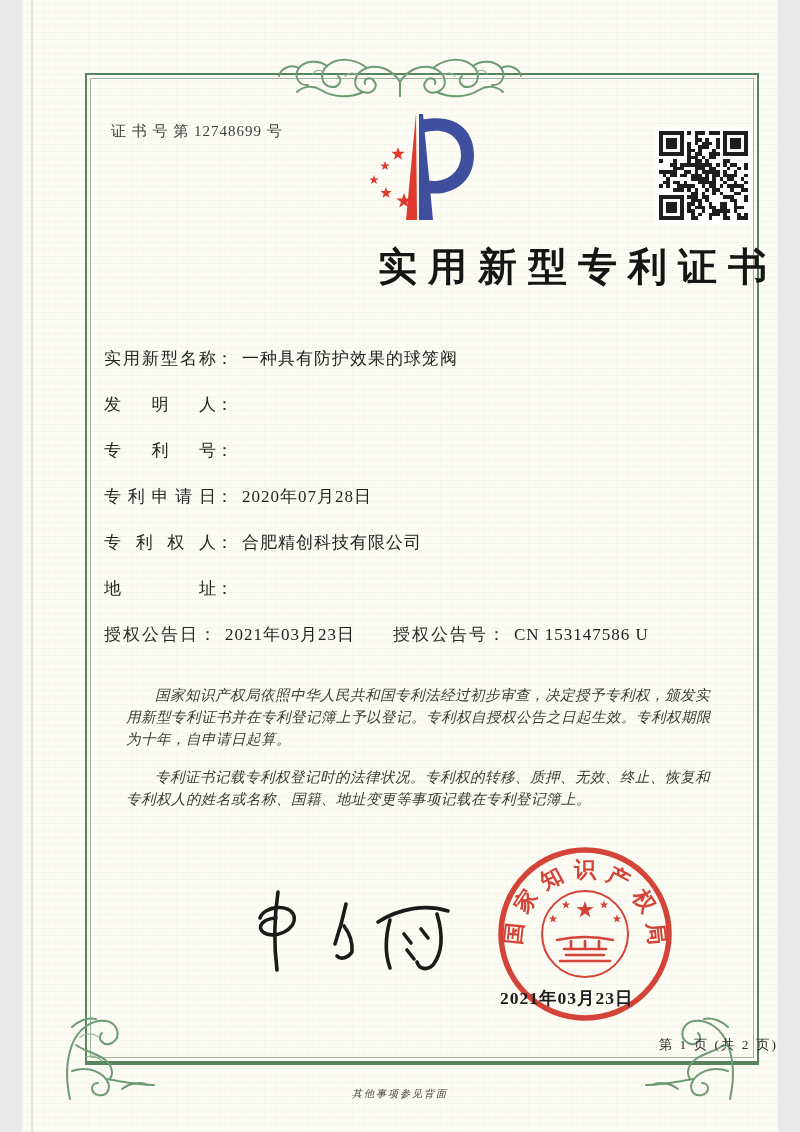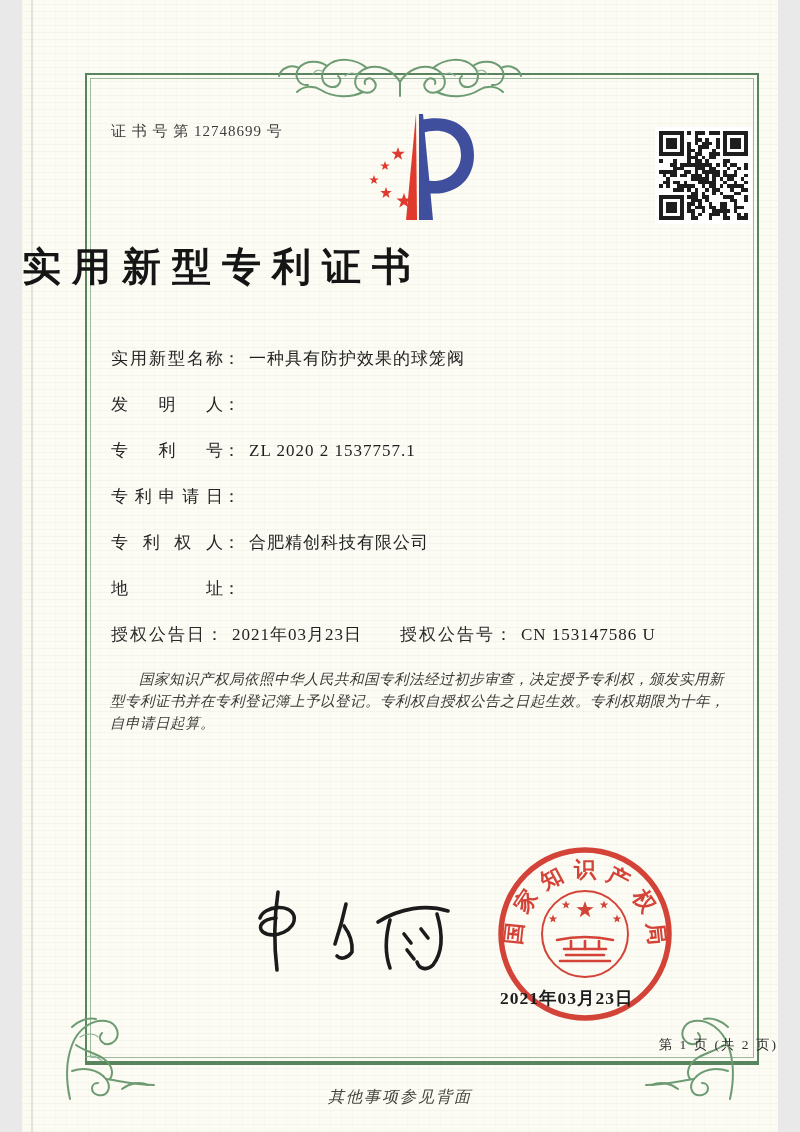--- a/index.html
+++ b/index.html
@@ -26,54 +26,54 @@
   .ornament-top{position:absolute; left:50%; top:52px; transform:translateX(-50%);}
   .flourish{position:absolute; bottom:26px;}
   .flourish.left{left:40px;}
   .flourish.right{right:40px; transform:scaleX(-1);}
   
   .cert-no{position:absolute; left:89px; top:122px; font-size:15px; color:#3c3c3c; letter-spacing:1px;}
   .logo{position:absolute; left:338px; top:108px;}
   .qr{position:absolute; left:633px; top:127px; width:97px; height:97px; background:#fff; padding:4px; box-sizing:border-box;}
   .qr svg{display:block; width:100%; height:100%; shape-rendering:crispEdges;}
   .title{
-    position:absolute; left:0; right:0; top:240px; text-align:left;
+    position:absolute; left:0; right:0; top:240px; text-align:right;
     font-size:39px; font-weight:700; letter-spacing:11px; color:#151515;
   }
   
-  .fields{position:absolute; left:89px; top:346px; width:624px; font-size:17px;}
+  .fields{position:absolute; left:82px; top:346px; width:624px; font-size:17px;}
   .row{display:flex; align-items:flex-start; margin-bottom:20px; line-height:26px;}
   .lbl{width:112px; text-align:justify; text-align-last:justify; flex:none; color:#252525;}
   .colon{flex:none; margin-right:9px;}
   .val{flex:1; letter-spacing:1px; color:#1f1f1f;}
   .grant{display:flex; margin-top:1px; line-height:26px;}
   .grant .cell2{margin-left:38px; display:flex;text-align:center;}
   .grant .lbl2{letter-spacing:2px;}
   
   .paras{
     position:absolute; left:88px; top:668px; width:628px;
     font-family:"DejaVu Serif", serif; font-style:italic;
     font-size:14.5px; line-height:22px; color:#3a3a36; letter-spacing:.5px;
   }
-  .paras p{margin:0; text-indent:2em;font-style:italic;}
+  .paras p{margin:16px; text-indent:2em;font-style:italic;}
   
   .signer{position:absolute; left:95px; top:908px; font-size:16.5px; letter-spacing:6px; color:#222;}
   .signer div{margin-bottom:17px;}
   .signature{position:absolute; left:218px; top:878px;}
   .seal{position:absolute; left:472px; top:843px; opacity:.95;}
   .seal-ch{font-size:22px; font-weight:700; fill:#d23a2e; text-anchor:middle; font-family:"Liberation Serif",serif;}
   .seal-date{
     position:absolute; left:478px; top:986px; font-size:17.5px; font-weight:700;
     letter-spacing:1px; color:#1c1c1c;
   }
   
   .page-no{position:absolute; left:0; right:0; top:1036px; text-align:right; font-size:13.5px; letter-spacing:2px; color:#2e2e2e;}
   .foot-note{
     position:absolute; left:0; right:0; top:1087px; text-align:center;
-    font-family:"DejaVu Serif", serif; font-style:italic; font-size:16px; letter-spacing:2px; color:#45453d;
+    font-family:"DejaVu Serif", serif; font-style:italic; font-size:10px; letter-spacing:2px; color:#45453d;
   }
   .green-stroke{stroke:#6d9b72; fill:none; stroke-width:2; stroke-linecap:round;}
   .green-stroke.thin{stroke-width:1.2; stroke:#8db392;}
 </style>
 </head>
 <body>
 
 <div class="page">
   <div class="scan-edge"></div>
 
@@ -465,25 +465,25 @@
         <span class="colon">：</span>
       <span class="val">一种具有防护效果的球笼阀</span>
     </div>
     <div class="row">
       <span class="lbl">发明人</span>
         <span class="colon">：</span>
     </div>
     <div class="row">
       <span class="lbl">专利号</span>
         <span class="colon">：</span>
-      <span class="val">ZL 2020 2 1537757.1</span>
     </div>
     <div class="row">
       <span class="lbl">专利申请日</span>
         <span class="colon">：</span>
+      <span class="val">2020年07月28日</span>
     </div>
     <div class="row">
       <span class="lbl">专利权人</span>
         <span class="colon">：</span>
       <span class="val">合肥精创科技有限公司</span>
     </div>
     <div class="row">
       <span class="lbl">地址</span>
         <span class="colon">：</span>
     </div>
@@ -494,20 +494,21 @@
       <span class="cell2">
         <span class="lbl2">授权公告号</span>
           <span class="colon">：</span>
         <span class="val">CN 153147586 U</span>
       </span>
     </div>
   </div>
 
   <div class="paras">
     <p>国家知识产权局依照中华人民共和国专利法经过初步审查，决定授予专利权，颁发实用新型专利证书并在专利登记簿上予以登记。专利权自授权公告之日起生效。专利权期限为十年，自申请日起算。</p>
+    <p>专利证书记载专利权登记时的法律状况。专利权的转移、质押、无效、终止、恢复和专利权人的姓名或名称、国籍、地址变更等事项记载在专利登记簿上。</p>
   </div>
 
 
   <svg class="signature" width="220" height="108" viewBox="0 0 220 108">
     <g fill="none" stroke="#1b1b1b" stroke-width="3.6" stroke-linecap="round" stroke-linejoin="round">
       <path d="M38,14 C35,34 33,60 37,92"></path>
       <path d="M20,40 C24,28 50,25 54,38 C57,52 34,62 23,54 C17,49 22,41 36,40"></path>
       <path d="M106,26 C103,40 99,54 95,66"></path>
       <path d="M104,48 C110,56 113,64 112,74 C108,80 101,82 97,78"></path>
       <path d="M138,44 C160,30 186,26 208,33"></path>

